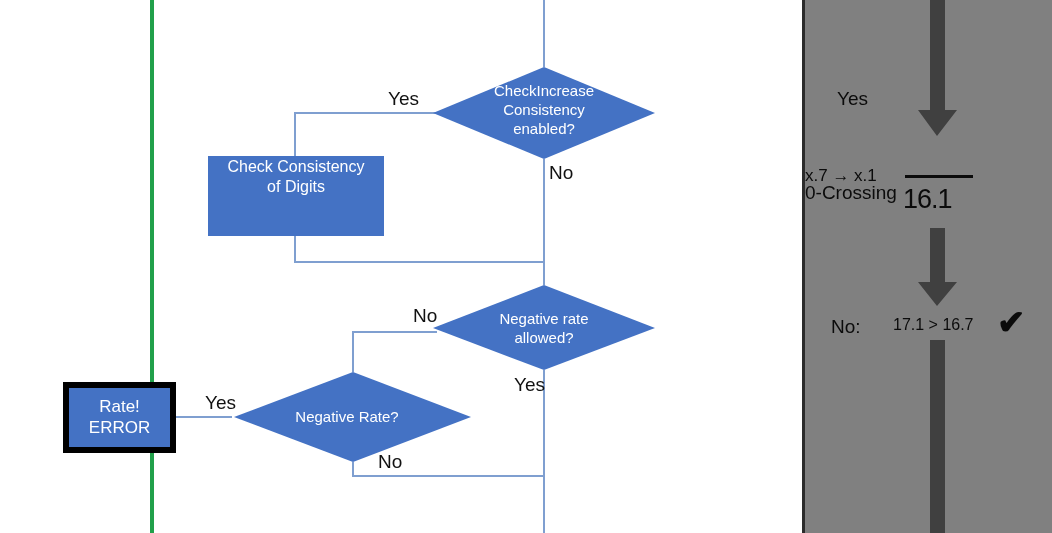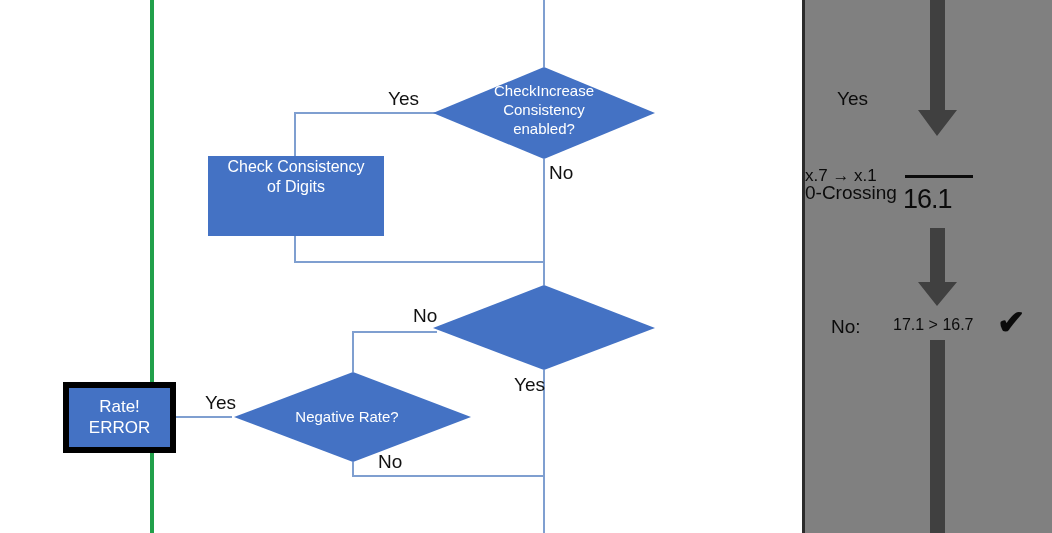--- a/index.html
+++ b/index.html
@@ -121,20 +121,22 @@
     <rect x="66" y="385" width="107" height="65" fill="#4472C4" stroke="#000000" stroke-width="6"></rect>
   </svg>
 
   <div class="node-label" style="left:464px; top:82px; width:160px;">CheckIncrease
 Consistency
 enabled?</div>
 
   <div class="node-label" style="left:210px; top:157px; width:172px; font-size:16px;">Check Consistency
 of Digits</div>
 
+  <div class="node-label" style="left:464px; top:310px; width:160px;">Negative rate
+allowed?</div>
 
   <div class="node-label" style="left:267px; top:408px; width:160px;">Negative Rate?</div>
 
   <div class="node-label" style="left:72px; top:396px; width:95px; font-size:17px; text-align:center;">Rate!
 ERROR</div>
 
   <div class="edge-label" style="left:388px; top:89px;">Yes</div>
 
   <div class="edge-label" style="left:549px; top:163px;">No</div>
 

